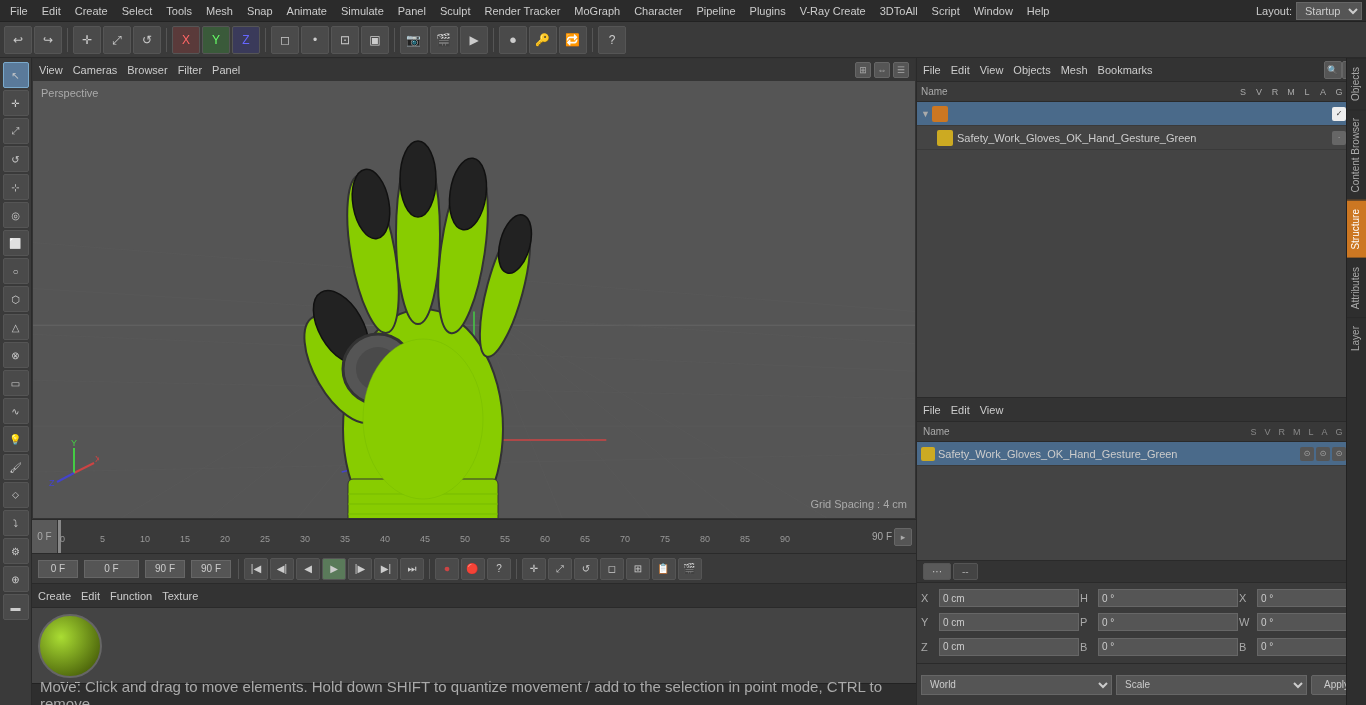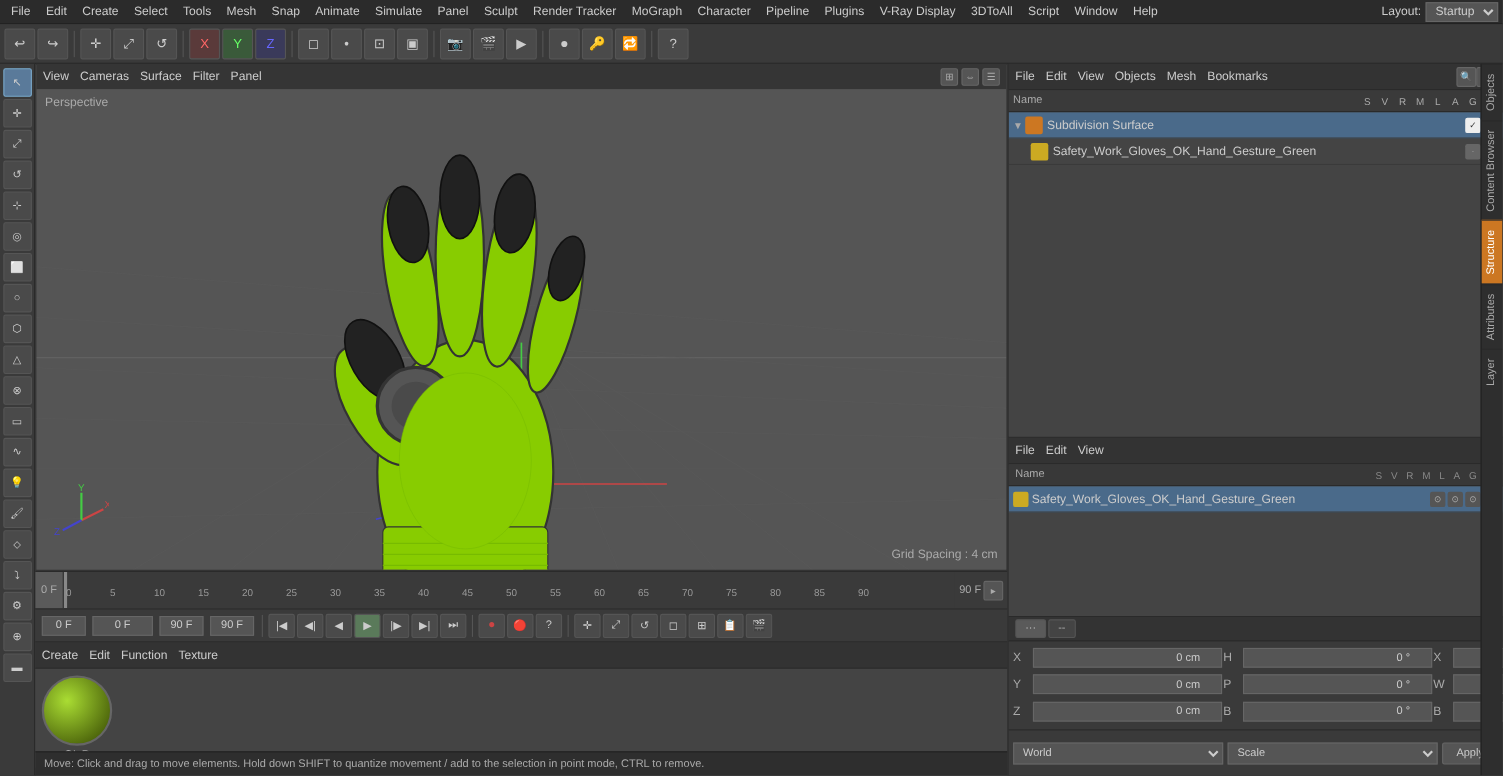--- a/index.html
+++ b/index.html
@@ -253,21 +253,21 @@
     
     .status-bar {
       height: 22px;
       background: #2e2e2e;
       display: flex;
       align-items: center;
       padding: 0 8px;
       border-top: 1px solid #222;
       flex-shrink: 0;
       color: #aaa;
-      font-size: 10px;
+      font-size: 15px;
     }
 
     
     .right-panel {
       width: 450px;
       background: #3a3a3a;
       display: flex;
       flex-direction: column;
       border-left: 1px solid #2a2a2a;
       flex-shrink: 0;
@@ -435,22 +435,21 @@
       color: #aaa;
       flex-shrink: 0;
     }
     .coord-input {
       flex: 1;
       height: 18px;
       background: #555;
       border: 1px solid #666;
       color: #ccc;
       font-size: 10px;
-      padding: 0 19px;
-      text-align: right;
+      padding: 0 3px;
     }
 
     .coord-bottom {
       height: 42px;
       display: flex;
       align-items: center;
       padding: 0 4px;
       gap: 4px;
       border-top: 1px solid #2a2a2a;
     }
@@ -595,21 +594,21 @@
   <span class="menu-item">Snap</span>
   <span class="menu-item">Animate</span>
   <span class="menu-item">Simulate</span>
   <span class="menu-item">Panel</span>
   <span class="menu-item">Sculpt</span>
   <span class="menu-item">Render Tracker</span>
   <span class="menu-item">MoGraph</span>
   <span class="menu-item">Character</span>
   <span class="menu-item">Pipeline</span>
   <span class="menu-item">Plugins</span>
-  <span class="menu-item">V-Ray Display</span>
+  <span class="menu-item">V-Ray Create</span>
   <span class="menu-item">3DToAll</span>
   <span class="menu-item">Script</span>
   <span class="menu-item">Window</span>
   <span class="menu-item">Help</span>
   <div class="menu-right">
     <span class="layout-label">Layout:</span>
     <select class="layout-select">
       <option>Startup</option>
     </select>
   </div>
@@ -726,21 +725,21 @@
         <line x1="315" y1="445" x2="465" y2="445" stroke="#77bb00" stroke-width="1"></line>
         <line x1="315" y1="455" x2="465" y2="455" stroke="#77bb00" stroke-width="1"></line>
         <line x1="315" y1="465" x2="465" y2="465" stroke="#77bb00" stroke-width="1"></line>
 
         <ellipse cx="390" cy="360" rx="60" ry="80" fill="#88cc00" stroke="#77bb00" stroke-width="0.5"></ellipse>
       </svg>
 
       <div class="viewport-topbar">
         <span class="viewport-topbar-item">View</span>
         <span class="viewport-topbar-item">Cameras</span>
-        <span class="viewport-topbar-item">Surface</span>
+        <span class="viewport-topbar-item">Browser</span>
         <span class="viewport-topbar-item">Filter</span>
         <span class="viewport-topbar-item">Panel</span>
         <div style="margin-left:auto; display:flex; gap:3px;">
           <div class="vc-btn">⊞</div>
           <div class="vc-btn">⇔</div>
           <div class="vc-btn">☰</div>
         </div>
       </div>
 
       <div class="viewport-label">Perspective</div>
@@ -867,21 +866,20 @@
           <span class="col-badge-lbl">A</span>
           <span class="col-badge-lbl">G</span>
           <span class="col-badge-lbl">D</span>
         </div>
       </div>
       <div class="panel-content">
 
         <div class="obj-row selected">
           <span style="font-size:9px; color:#aaa; margin-right:2px;">▼</span>
           <div class="obj-icon orange"></div>
-          <span class="obj-name">Subdivision Surface</span>
           <div class="obj-badges">
             <div class="obj-badge white-check">✓</div>
             <div class="obj-badge green">●</div>
           </div>
         </div>
 
         <div class="obj-row">
           <div class="obj-row-indent"></div>
           <div class="obj-icon yellow"></div>
           <span class="obj-name">Safety_Work_Gloves_OK_Hand_Gesture_Green</span>

